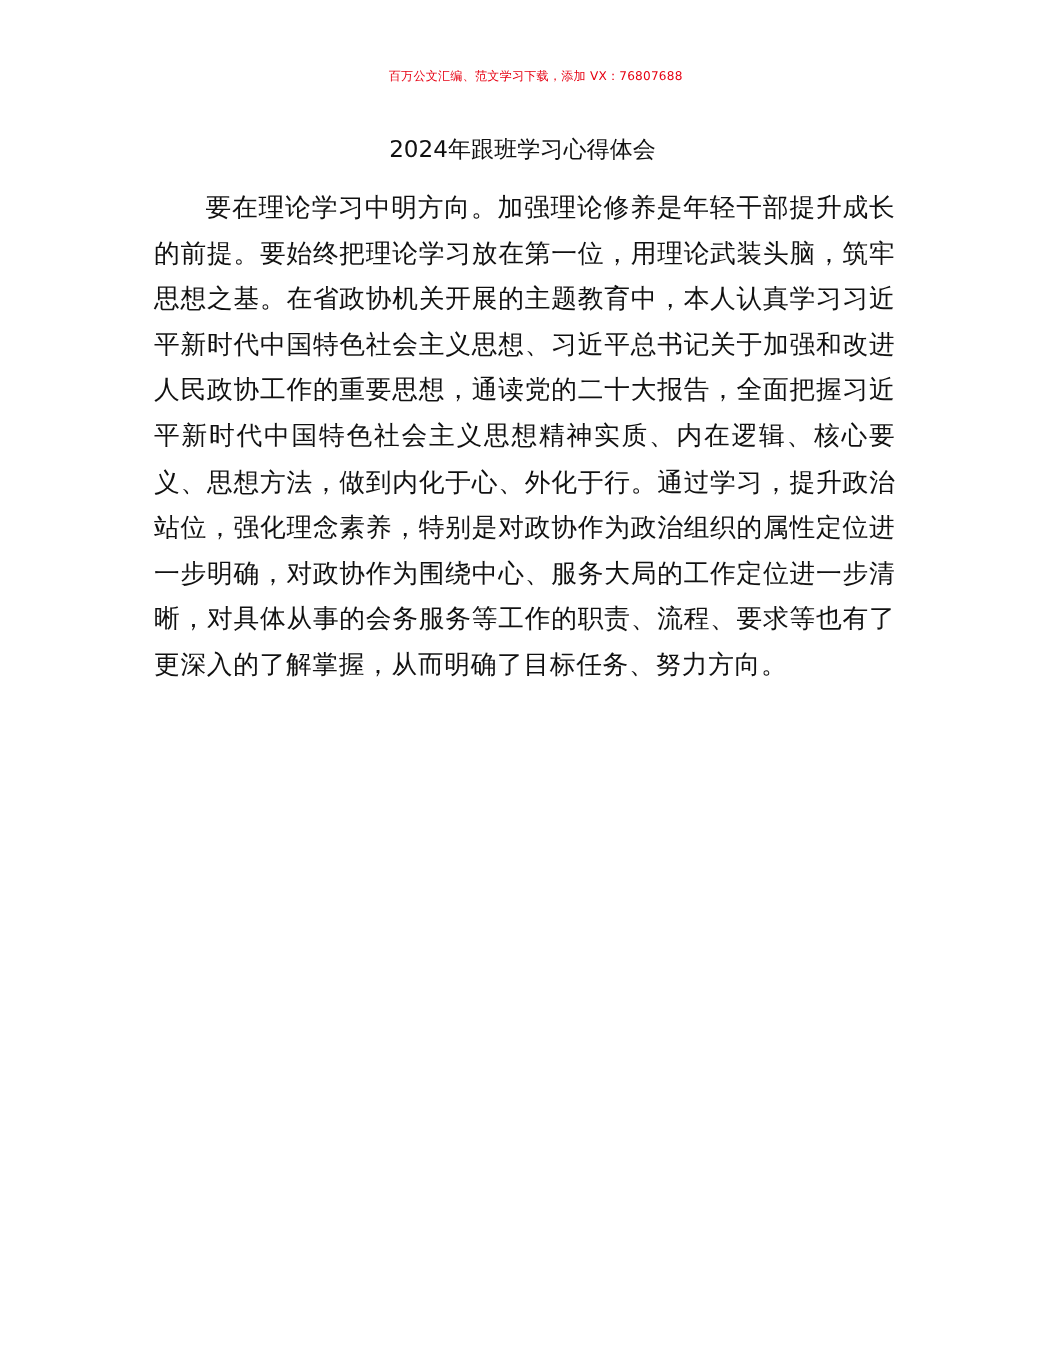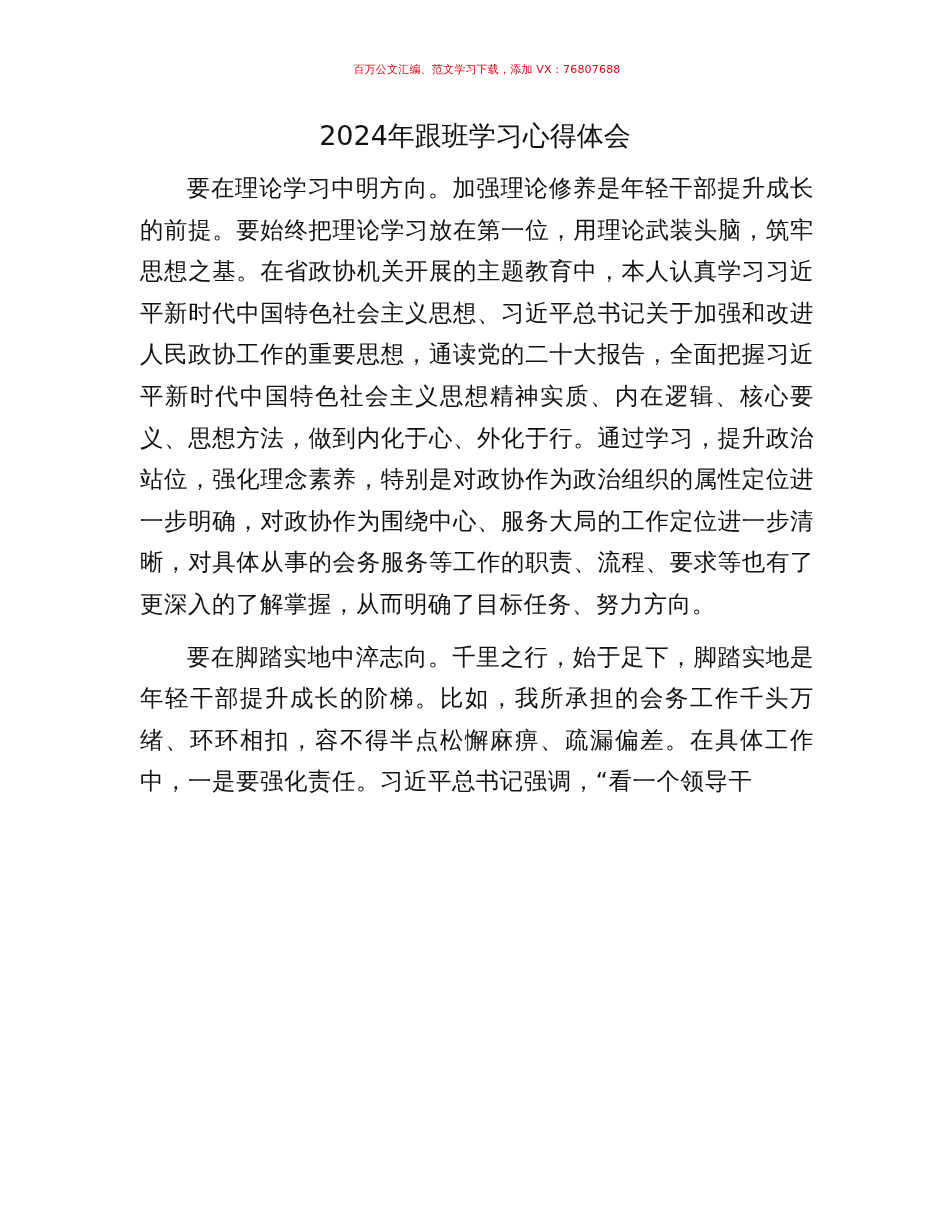--- a/index.html
+++ b/index.html
@@ -25,21 +25,21 @@
     font-size: 11px;
     line-height: 26px;
     letter-spacing: 0.2px;
   }
   .title {
     position: absolute;
     top: 116px;
     left: 0;
     width: 950px;
     text-align: center;
-    font-size: 27px;
+    font-size: 21px;
     line-height: 40px;
     color: #111111;
   }
   .content {
     position: absolute;
     top: 168px;
     left: 140px;
     width: 674px;
   }
   .para {
@@ -54,14 +54,13 @@
 </style>
 </head>
 <body>
 
 <div class="header">百万公文汇编、范文学习下载，添加 VX：76807688</div>
 
 <div class="title">2024年跟班学习心得体会</div>
 
 <div class="content">
   <p class="para">要在理论学习中明方向。加强理论修养是年轻干部提升成长的前提。要始终把理论学习放在第一位，用理论武装头脑，筑牢思想之基。在省政协机关开展的主题教育中，本人认真学习习近平新时代中国特色社会主义思想、习近平总书记关于加强和改进人民政协工作的重要思想，通读党的二十大报告，全面把握习近平新时代中国特色社会主义思想精神实质、内在逻辑、核心要义、思想方法，做到内化于心、外化于行。通过学习，提升政治站位，强化理念素养，特别是对政协作为政治组织的属性定位进一步明确，对政协作为围绕中心、服务大局的工作定位进一步清晰，对具体从事的会务服务等工作的职责、流程、要求等也有了更深入的了解掌握，从而明确了目标任务、努力方向。</p>
-  <p class="para">要在脚踏实地中淬志向。千里之行，始于足下，脚踏实地是年轻干部提升成长的阶梯。比如，我所承担的会务工作千头万绪、环环相扣，容不得半点松懈麻痹、疏漏偏差。在具体工作中，一是要强化责任。习近平总书记强调，“看一个领导干</p>
 </div>
 
 </body></html>

